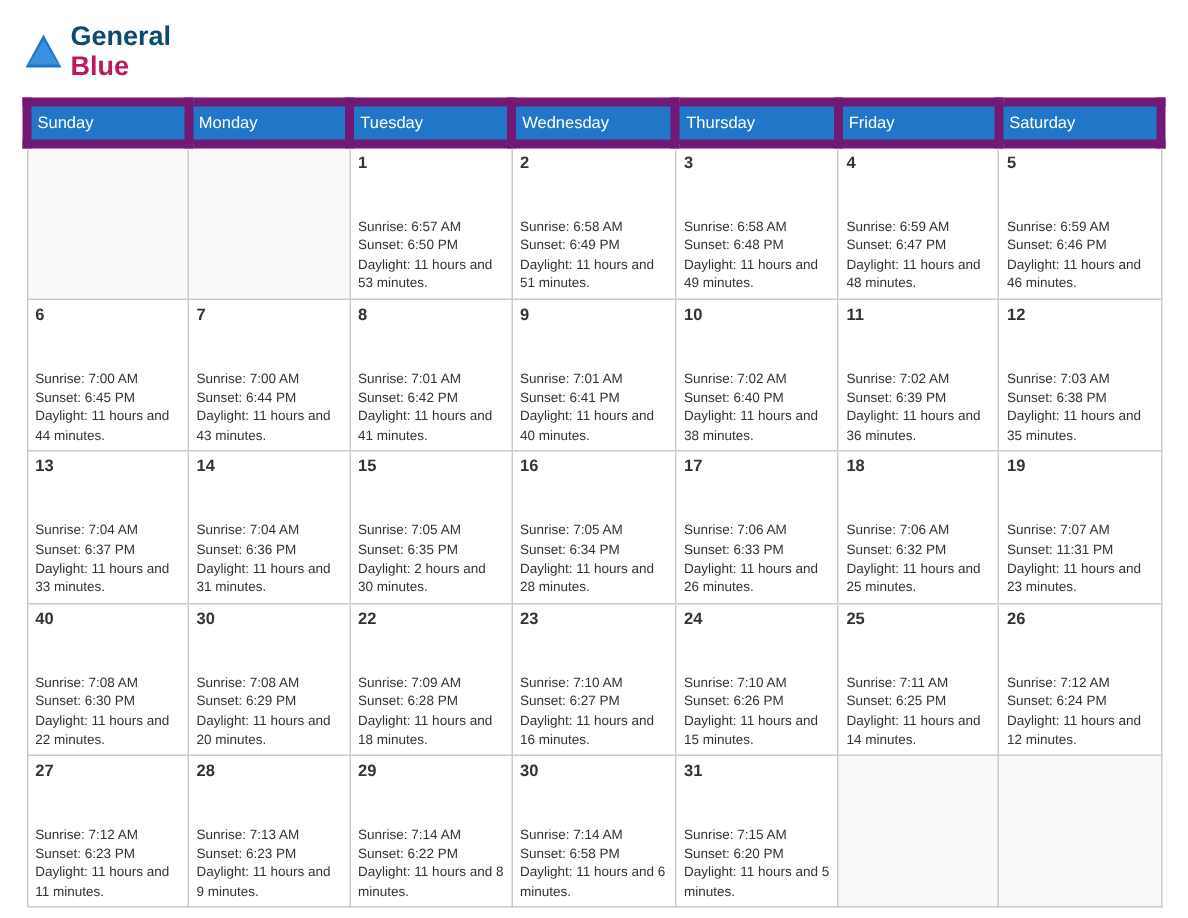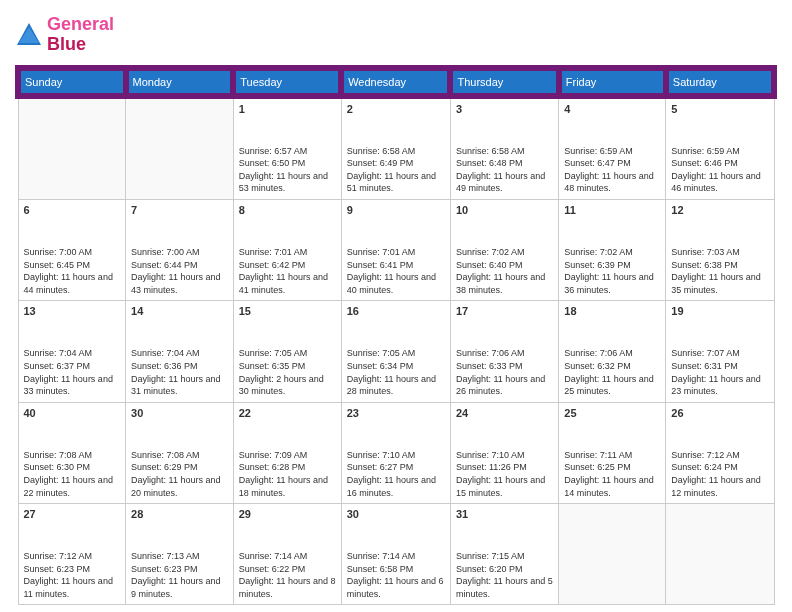--- a/index.html
+++ b/index.html
@@ -27,21 +27,21 @@
       align-items: center;
       gap: 4px;
     }
     .logo-text {
       font-size: 18px;
       font-weight: bold;
       color: #333;
       line-height: 1.1;
     }
     .logo-text span {
-      color: #ec4899;
+      color: #0c4a6e;
     }
     .logo-icon {
       width: 28px;
       height: 28px;
     }
     .title-section {
       text-align: right;
     }
     .month-title {
       font-size: 30px;
@@ -200,21 +200,21 @@
           <td>
             <span class="day-num">17</span>
             <div class="cell-text"><span>Sunrise: 7:06 AM</span><br><span>Sunset: 6:33 PM</span><br><span>Daylight: 11 hours and 26 minutes.</span></div>
           </td>
           <td>
             <span class="day-num">18</span>
             <div class="cell-text"><span>Sunrise: 7:06 AM</span><br><span>Sunset: 6:32 PM</span><br><span>Daylight: 11 hours and 25 minutes.</span></div>
           </td>
           <td>
             <span class="day-num">19</span>
-            <div class="cell-text"><span>Sunrise: 7:07 AM</span><br><span>Sunset: 6:31 PM</span><br><span>Daylight: 11 hours and 23 minutes.</span></div>
+            <div class="cell-text"><span>Sunrise: 7:07 AM</span><br><span>Sunset: 11:31 PM</span><br><span>Daylight: 11 hours and 23 minutes.</span></div>
           </td>
         </tr>
         <tr>
           <td>
             <span class="day-num">40</span>
             <div class="cell-text"><span>Sunrise: 7:08 AM</span><br><span>Sunset: 6:30 PM</span><br><span>Daylight: 11 hours and 22 minutes.</span></div>
           </td>
           <td>
             <span class="day-num">30</span>
             <div class="cell-text"><span>Sunrise: 7:08 AM</span><br><span>Sunset: 6:29 PM</span><br><span>Daylight: 11 hours and 20 minutes.</span></div>
@@ -222,21 +222,21 @@
           <td>
             <span class="day-num">22</span>
             <div class="cell-text"><span>Sunrise: 7:09 AM</span><br><span>Sunset: 6:28 PM</span><br><span>Daylight: 11 hours and 18 minutes.</span></div>
           </td>
           <td>
             <span class="day-num">23</span>
             <div class="cell-text"><span>Sunrise: 7:10 AM</span><br><span>Sunset: 6:27 PM</span><br><span>Daylight: 11 hours and 16 minutes.</span></div>
           </td>
           <td>
             <span class="day-num">24</span>
-            <div class="cell-text"><span>Sunrise: 7:10 AM</span><br><span>Sunset: 11:26 PM</span><br><span>Daylight: 11 hours and 15 minutes.</span></div>
+            <div class="cell-text"><span>Sunrise: 7:10 AM</span><br><span>Sunset: 6:26 PM</span><br><span>Daylight: 11 hours and 15 minutes.</span></div>
           </td>
           <td>
             <span class="day-num">25</span>
             <div class="cell-text"><span>Sunrise: 7:11 AM</span><br><span>Sunset: 6:25 PM</span><br><span>Daylight: 11 hours and 14 minutes.</span></div>
           </td>
           <td>
             <span class="day-num">26</span>
             <div class="cell-text"><span>Sunrise: 7:12 AM</span><br><span>Sunset: 6:24 PM</span><br><span>Daylight: 11 hours and 12 minutes.</span></div>
           </td>
         </tr>

